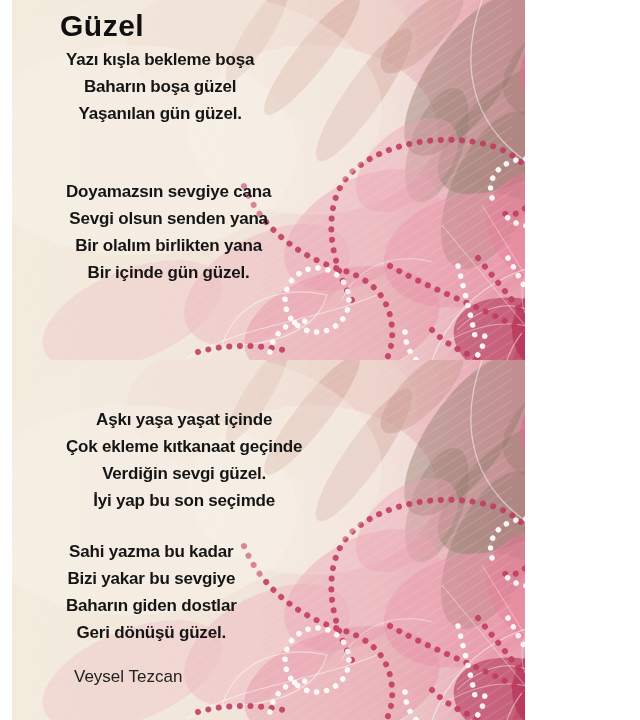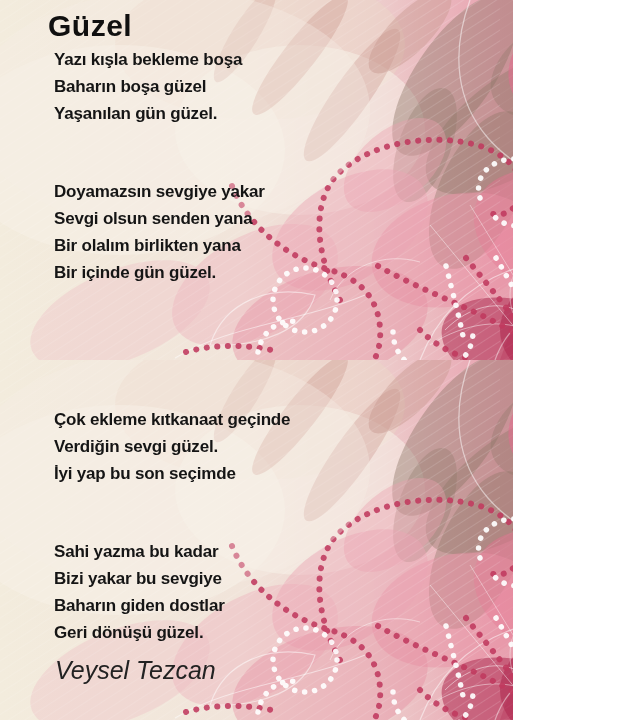--- a/index.html
+++ b/index.html
@@ -1,29 +1,29 @@
 <!DOCTYPE html>
 <html><head>
 <meta charset="utf-8">
 <style>
   html,body{margin:0;padding:0;background:#fff;}
   .page{position:relative;width:513px;height:720px;overflow:hidden;
-        font-family:"Liberation Sans",sans-serif;}
+        font-family:"Liberation Sans",sans-serif;padding-left:12px;}
   .tile{position:relative;width:640px;height:360px;overflow:hidden;}
   .bg{position:absolute;left:0;top:0;width:640px;height:360px;display:block;}
   .content{position:absolute;left:0;top:0;width:100%;height:100%;}
   .title{position:absolute;left:48px;top:8px;margin:0;
          font-size:30px;line-height:36px;font-weight:bold;color:#101010;letter-spacing:.5px;}
   .stanza{position:absolute;left:54px;margin:0;
           font-size:17px;line-height:27px;font-weight:bold;color:#151515;letter-spacing:-.2px;}
   .stanza-a{top:46px;}
   .stanza-b{top:178px;}
-  .author{position:absolute;left:54px;top:295px;margin:1px;
-          font-size:25px;line-height:28px;font-style:italic;font-weight:normal;color:#222;}
-  .line{white-space:nowrap;}
+  .author{position:absolute;left:54px;top:295px;margin:8px;
+          font-size:17px;line-height:28px;font-weight:normal;color:#222;}
+  .line{white-space:nowrap;text-align:center;}
 </style>
 </head>
 <body>
 
 <svg width="0" height="0" style="position:absolute" aria-hidden="true">
   <defs>
     <linearGradient id="gbase" x1="0" y1="0" x2="1" y2="0">
       <stop offset="0" stop-color="#f3ecdd"></stop>
       <stop offset="0.38" stop-color="#f1e4da"></stop>
       <stop offset="0.58" stop-color="#edcfcd"></stop>
@@ -129,34 +129,35 @@
         <use href="#bgart"></use>
       </svg>
     <div class="content">
       <h1 class="title">Güzel</h1>
       <div class="stanza stanza-a">
         <div class="line">Yazı kışla bekleme boşa</div>
         <div class="line">Baharın boşa güzel</div>
         <div class="line">Yaşanılan gün güzel.</div>
       </div>
       <div class="stanza stanza-b">
-        <div class="line">Doyamazsın sevgiye yakar</div>
+        <div class="line">Doyamazsın sevgiye cana</div>
         <div class="line">Sevgi olsun senden yana</div>
         <div class="line">Bir olalım birlikten yana</div>
         <div class="line">Bir içinde gün güzel.</div>
       </div>
     </div>
   </section>
 
   <section class="tile">
     <svg class="bg" viewBox="0 0 640 360" preserveAspectRatio="none">
         <use href="#bgart"></use>
       </svg>
     <div class="content">
       <div class="stanza stanza-a">
+        <div class="line">Aşkı yaşa yaşat içinde</div>
         <div class="line">Çok ekleme kıtkanaat geçinde</div>
         <div class="line">Verdiğin sevgi güzel.</div>
         <div class="line">İyi yap bu son seçimde</div>
       </div>
       <div class="stanza stanza-b">
         <div class="line">Sahi yazma bu kadar</div>
         <div class="line">Bizi yakar bu sevgiye</div>
         <div class="line">Baharın giden dostlar</div>
         <div class="line">Geri dönüşü güzel.</div>
       </div>

